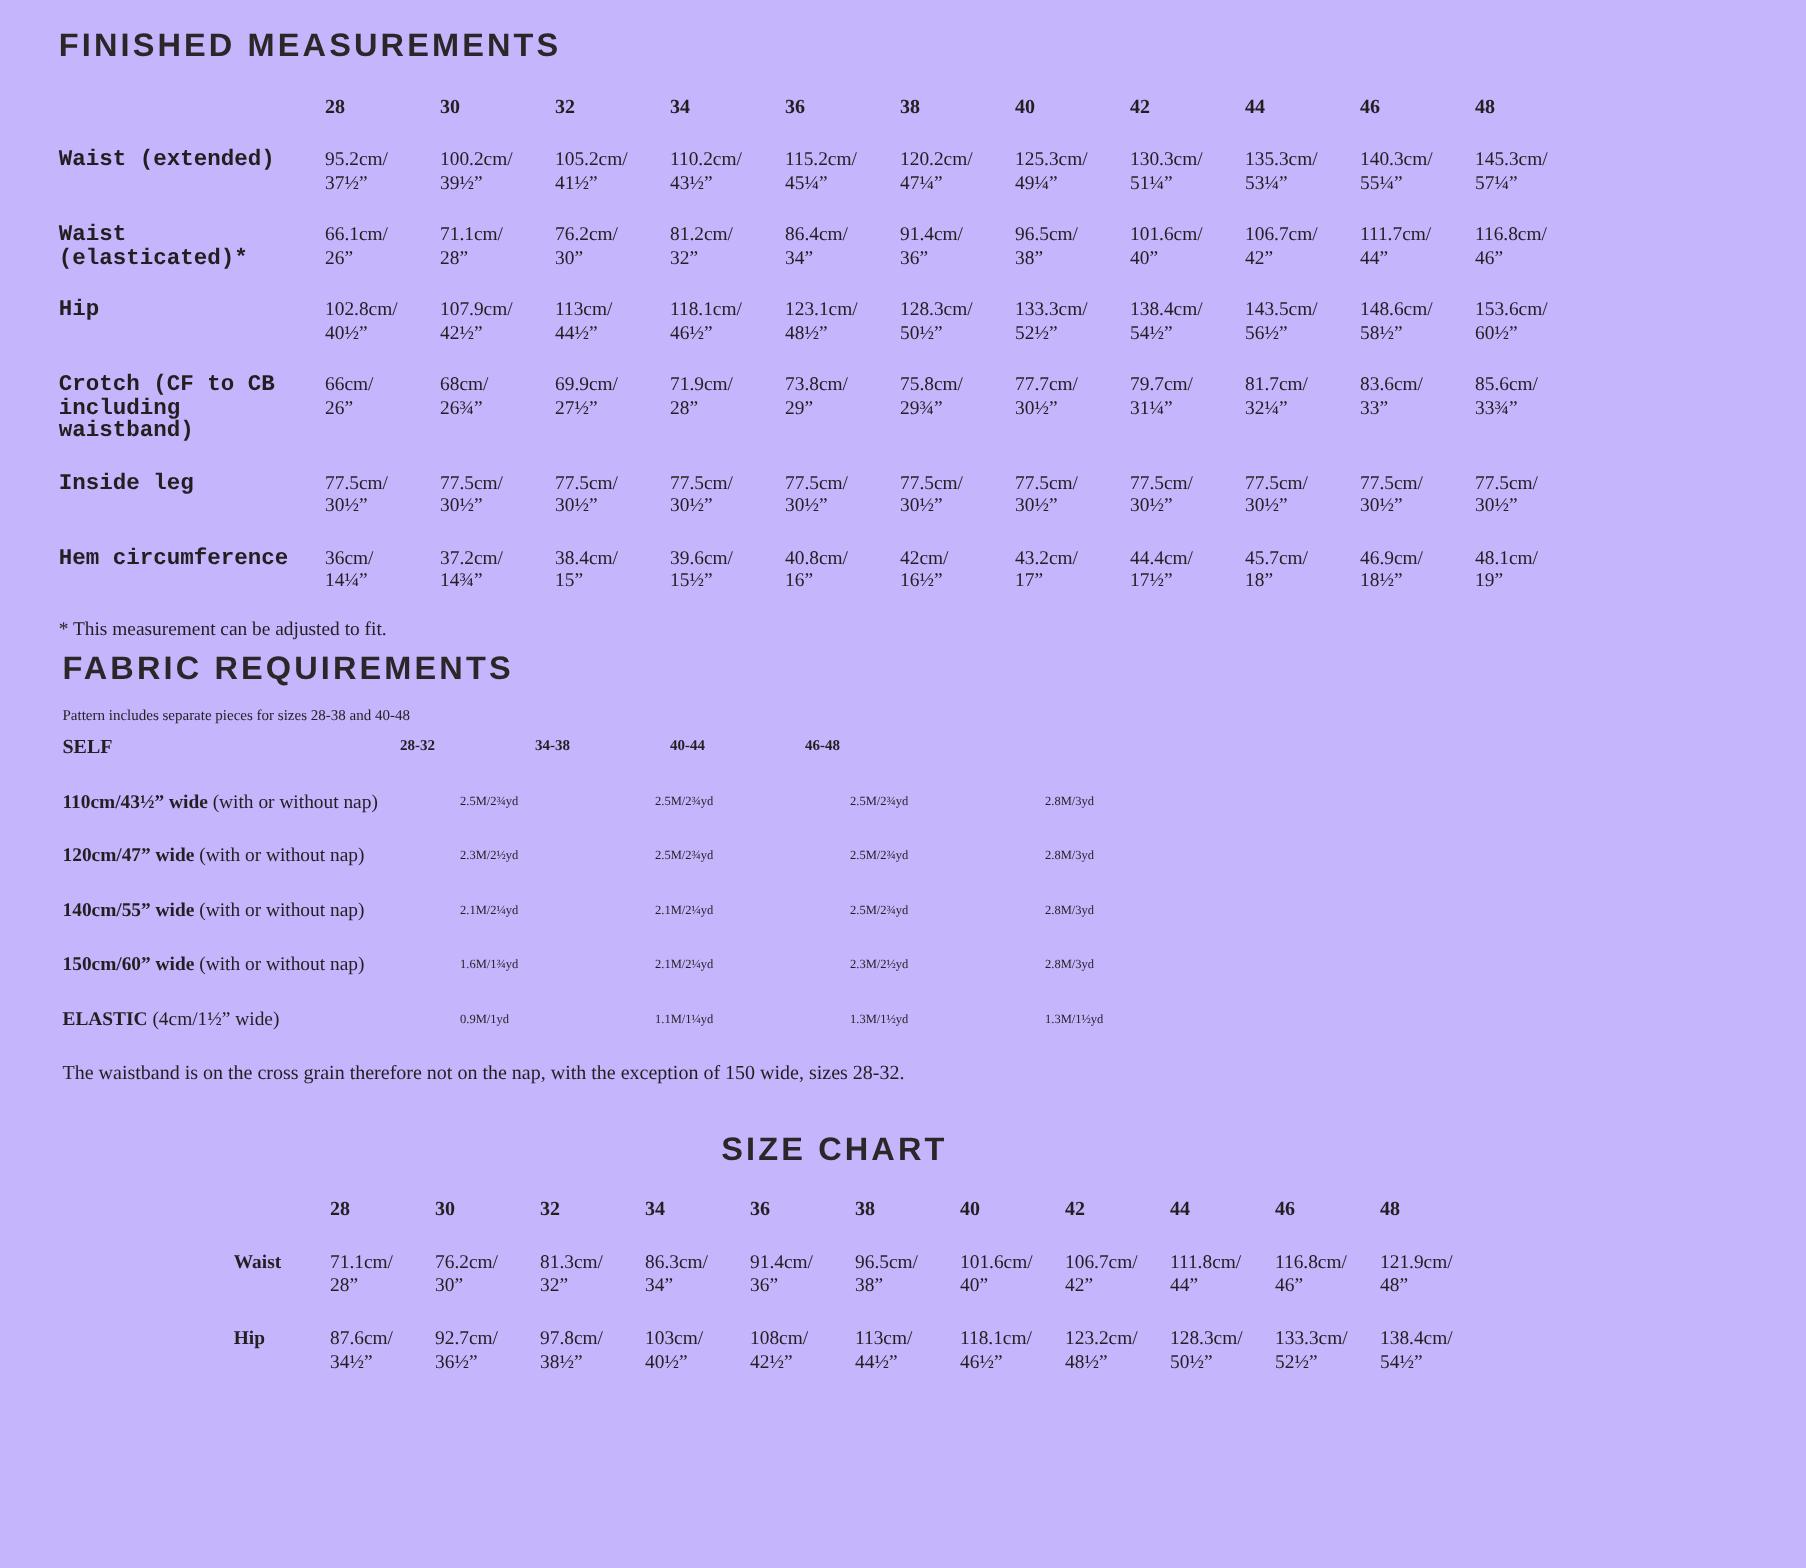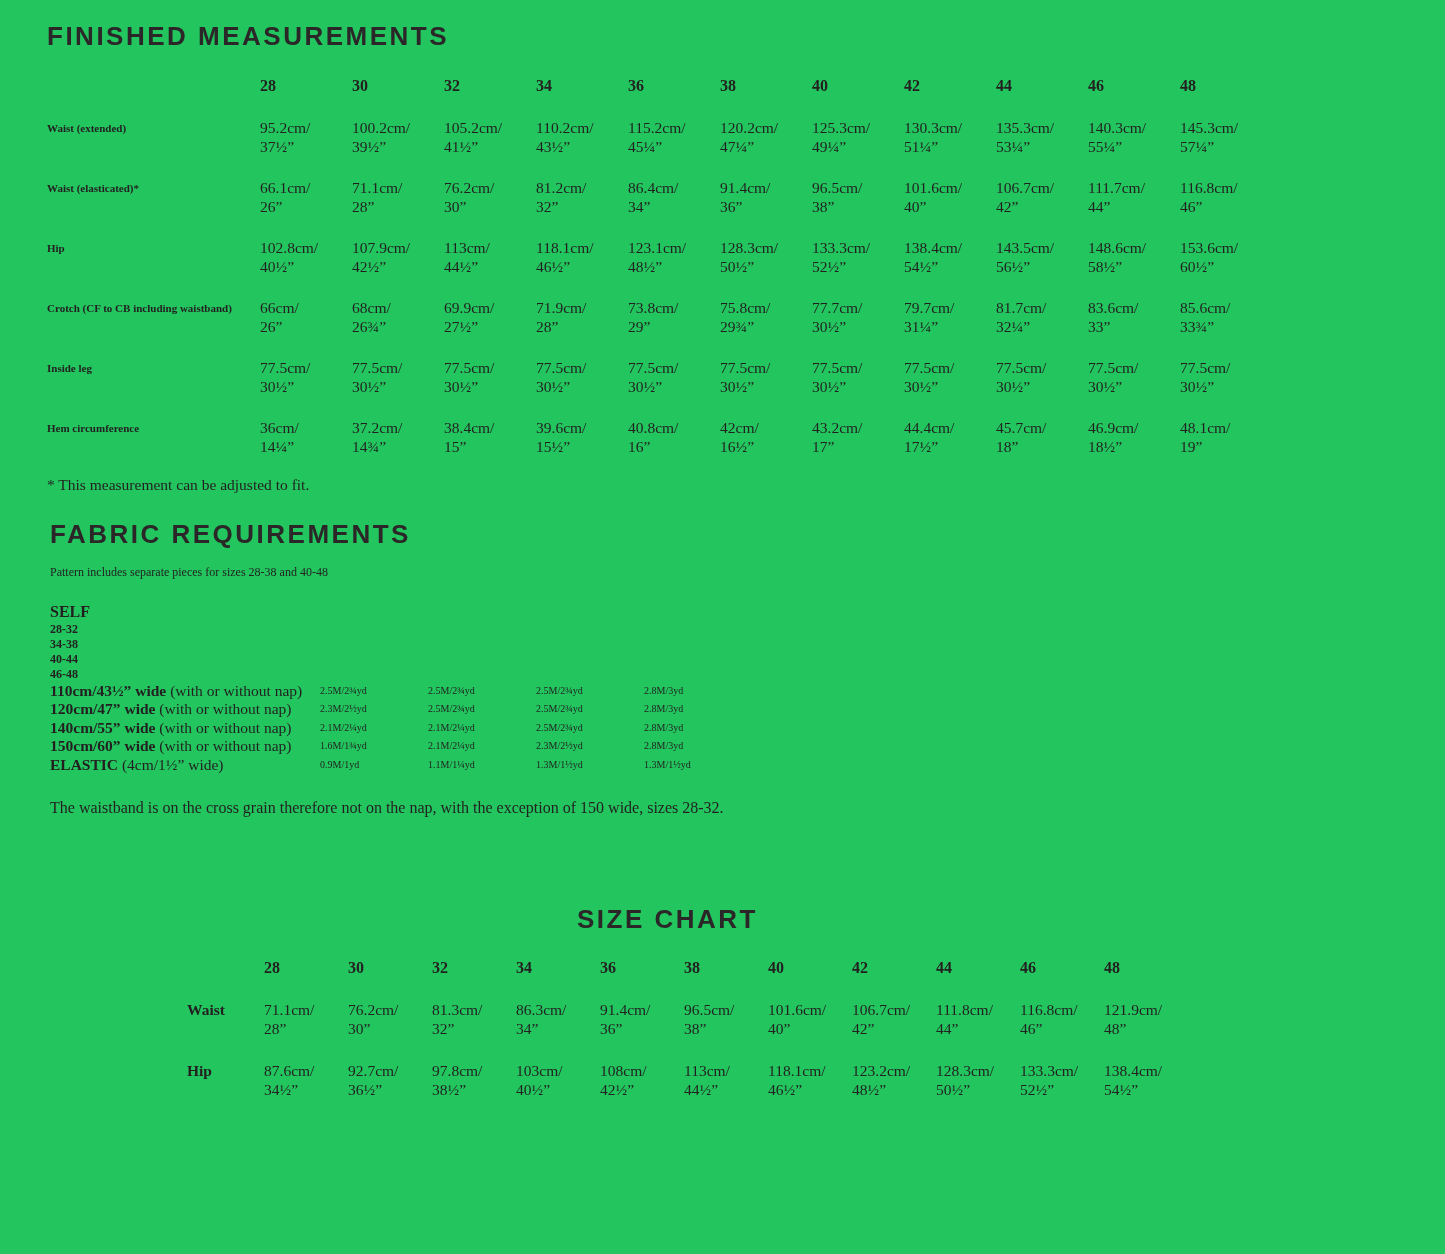--- a/index.html
+++ b/index.html
@@ -1,49 +1,49 @@
 <!DOCTYPE html>
 <html><head>
 <meta charset="utf-8">
 <style>
   html,body { margin:0; padding:0; background:#ffffff; }
   .page {
     position:relative;
     width:1445px; height:1254px;
-    background:#22c55e;
+    background:#c4b5fd;
     color:#231f20;
     font-family:"Liberation Serif", serif;
     overflow:hidden;
   }
   h1,h2 {
     font-family:"Liberation Sans", sans-serif;
     font-weight:800;
     font-size:26px;
     line-height:28px;
     letter-spacing:2.5px;
     color:#2b2728;
     margin:0;
   }
   
   .section-fm { position:absolute; left:47px; top:22px; width:1360px; }
   .fm-head { display:flex; margin-top:27px; }
   .fm-head .spacer { width:213px; }
   .size-col { width:92px; font-weight:700; font-size:16px; line-height:18px; }
   .fm-row { display:flex; margin-top:23px; align-items:flex-start; }
   .fm-row.first { margin-top:24px; }
-  .fm-label { width:213px; padding-right:14px; box-sizing:border-box; font-weight:700; font-size:11px; line-height:18.5px; }
+  .fm-label { width:213px; padding-right:14px; box-sizing:border-box; font-weight:700; font-size:18px; line-height:18.5px;font-family:Liberation Mono, monospace; }
   .cell { width:92px; font-size:15.5px; line-height:18.5px; white-space:pre-line; }
   .footnote { margin-top:20px; font-size:15.5px; }
   
   .section-fr { position:absolute; left:50px; top:520px; width:900px; }
   .fr-note { margin-top:15px; font-size:12px; line-height:19px; }
-  .fr-head { display:flex; margin-top:21px;flex-direction:column; }
+  .fr-head { display:flex; margin-top:7px; }
   .fr-head .fr-label-col { width:270px; font-weight:700; font-size:16px; }
   .fr-size-col { width:108px; font-weight:700; font-size:12px; }
-  .fr-row { display:flex; align-items:flex-start; }
+  .fr-row { display:flex; margin-top:25px; align-items:flex-start;gap:48px; }
   .fr-label-col { width:270px; padding-right:12px; box-sizing:border-box; font-size:15.5px; line-height:18.5px; }
   .fr-label-col .b { font-weight:700; }
   .fr-cell { width:108px; font-size:10px; line-height:18.5px; }
   .fr-footer { margin-top:24px; font-size:16px; line-height:19px; }
   
   .section-sc { position:absolute; left:147px; top:905px; width:1041px; }
   .section-sc h2 { text-align:center; }
   .sc-head { display:flex; margin-top:26px; }
   .sc-label-col { width:117px; padding-left:40px; box-sizing:border-box; }
   .sc-col { width:84px; font-weight:700; font-size:16px; line-height:18px; }

